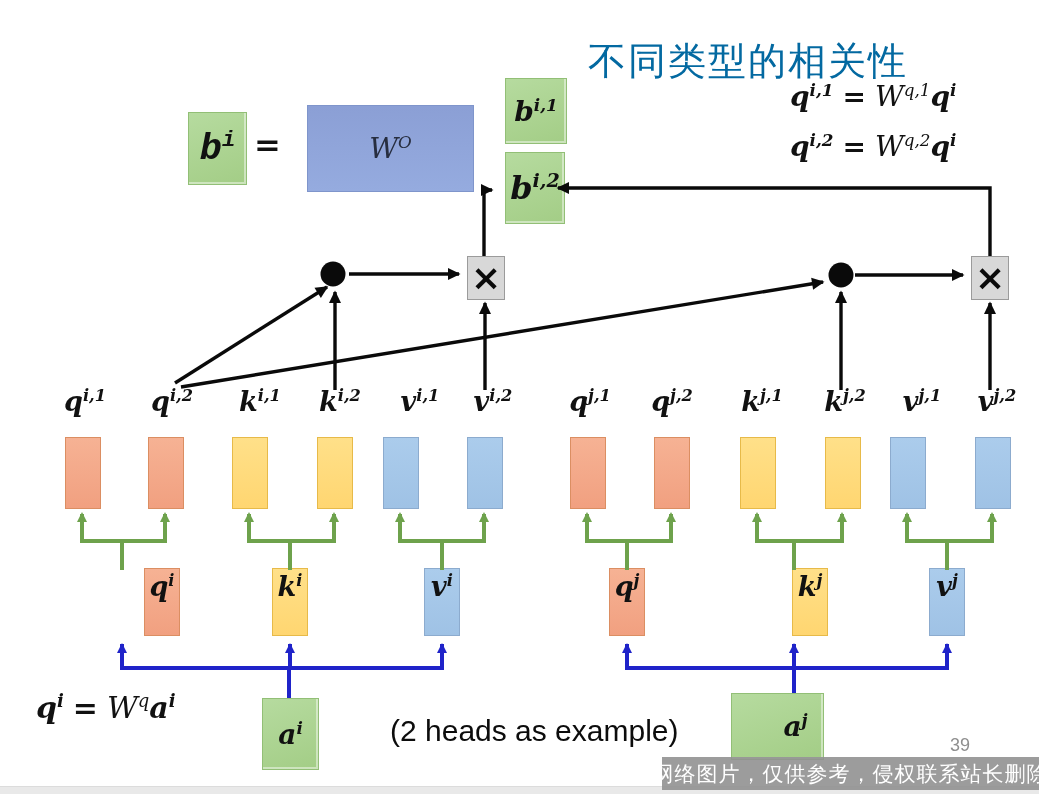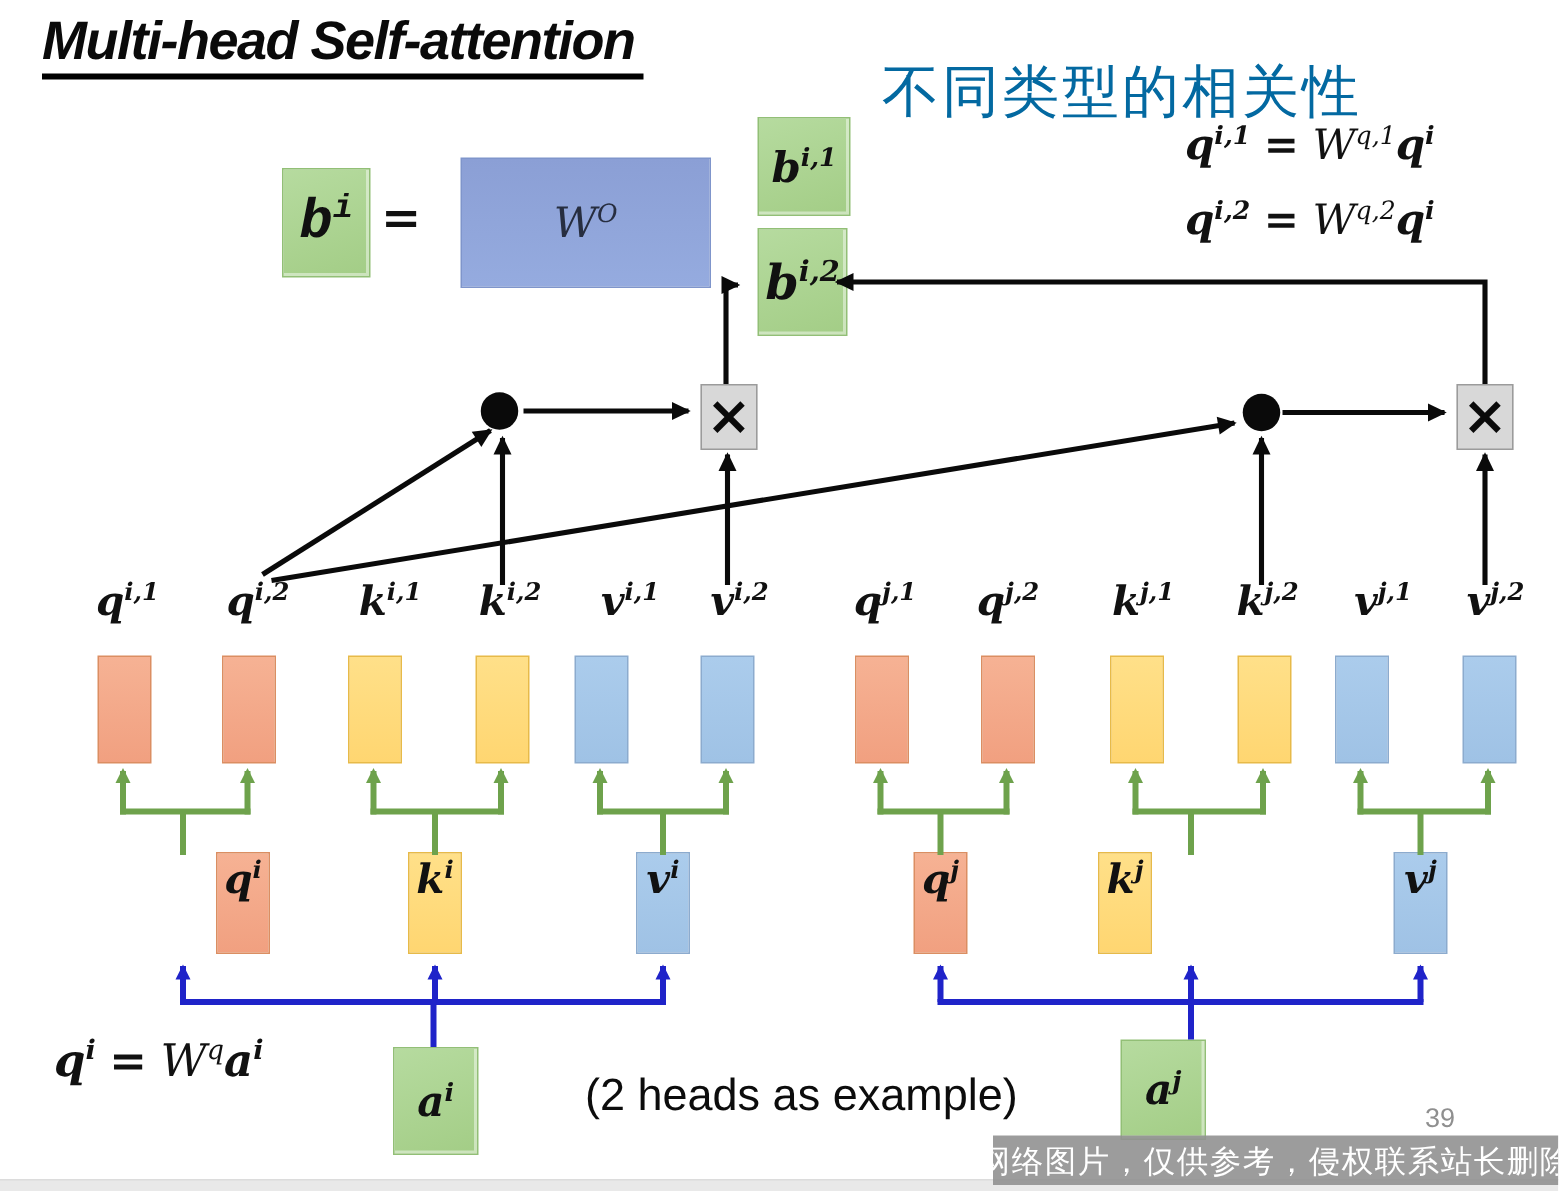--- a/index.html
+++ b/index.html
@@ -46,21 +46,20 @@
              white-space:nowrap;z-index:10;letter-spacing:1px;}
   .bottomstrip{left:0;top:786px;width:1039px;height:8px;background:#e9e9e9;border-top:1px solid #dcdcdc;}
 
   svg.overlay{position:absolute;left:0;top:0;z-index:5;pointer-events:none;}
 </style>
 </head>
 <body>
 
 <div class="slide">
 
-  <div class="abs title">Multi-head Self-attention</div>
   <div class="abs cn">不同类型的相关性</div>
 
   <div class="abs gbox" style="left:188px;top:112px;width:57px;height:71px;">
     <span class="math" style="font-size:37px;font-family:Liberation Mono, monospace;"><span>b</span><sup>i</sup></span>
   </div>
   <div class="abs" style="left:254px;top:126px;font-size:32px;font-weight:bold;font-family:'DejaVu Serif',serif;">=</div>
   <div class="abs wbox" style="left:307px;top:105px;width:165px;height:85px;">
     <span class="mi" style="font-size:28px;color:#272e40;"><span>W</span><sup>O</sup></span>
   </div>
 
@@ -117,31 +116,31 @@
     </div>
   <div class="abs midbox yc" style="left:272px;">
       <span class="math"><span>k</span><sup>i</sup></span>
     </div>
   <div class="abs midbox bc" style="left:424px;">
       <span class="math"><span>v</span><sup>i</sup></span>
     </div>
   <div class="abs midbox oc" style="left:609px;">
       <span class="math"><span>q</span><sup>j</sup></span>
     </div>
-  <div class="abs midbox yc" style="left:732px;text-align:right;">
+  <div class="abs midbox yc" style="left:792px;text-align:right;">
       <span class="math"><span>k</span><sup>j</sup></span>
     </div>
   <div class="abs midbox bc" style="left:929px;">
       <span class="math"><span>v</span><sup>j</sup></span>
     </div>
 
   <div class="abs gbox" style="left:262px;top:698px;width:55px;height:70px;">
     <span class="math" style="font-size:28px;"><span>a</span><sup>i</sup></span>
   </div>
-  <div class="abs gbox" style="left:747px;top:693px;width:55px;height:65px;">
+  <div class="abs gbox" style="left:731px;top:693px;width:55px;height:65px;padding-left:36px;">
     <span class="math" style="font-size:28px;"><span>a</span><sup>j</sup></span>
   </div>
 
   <div class="abs eqline" style="left:36px;top:690px;font-size:30px;">
     <span class="math">q</span><sup class="math">i</sup><span class="meq">=</span><span class="mi">W</span><sup class="mi">q</sup><span class="math">a</span><sup class="math">i</sup>
   </div>
 
   <div class="abs caption">(2 heads as example)</div>
   <div class="abs pageno">39</div>
   <div class="abs watermark">网络图片，仅供参考，侵权联系站长删除</div>

